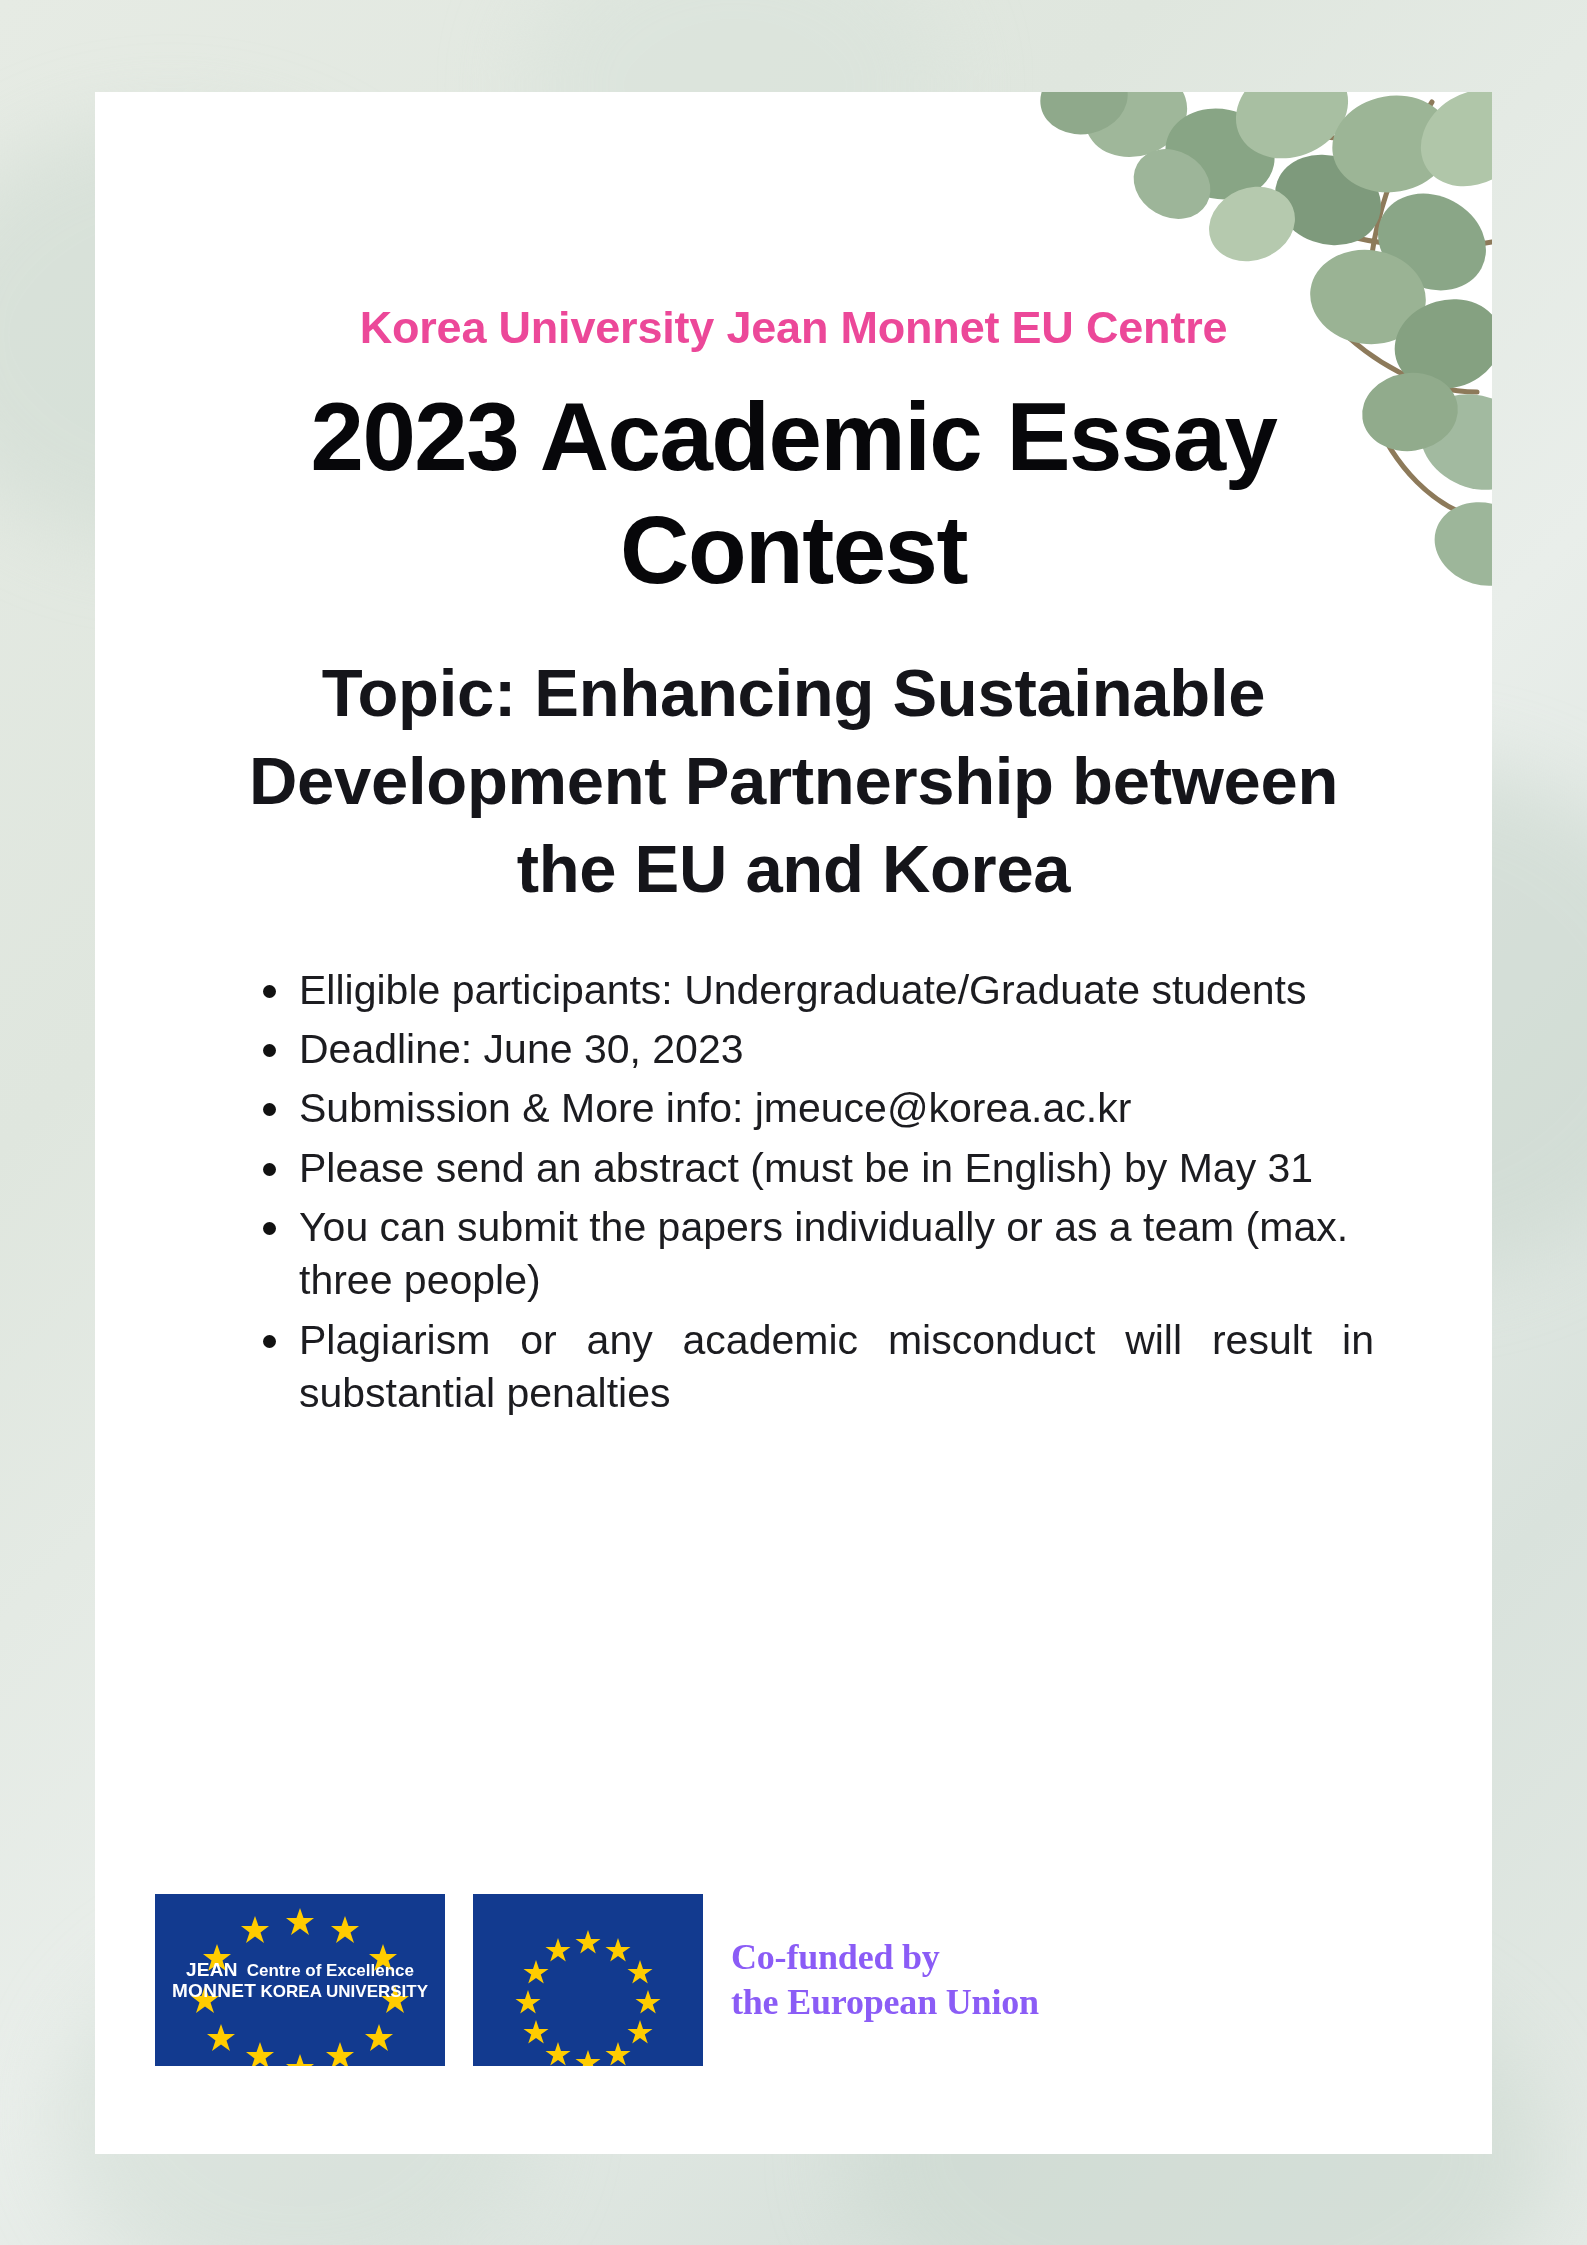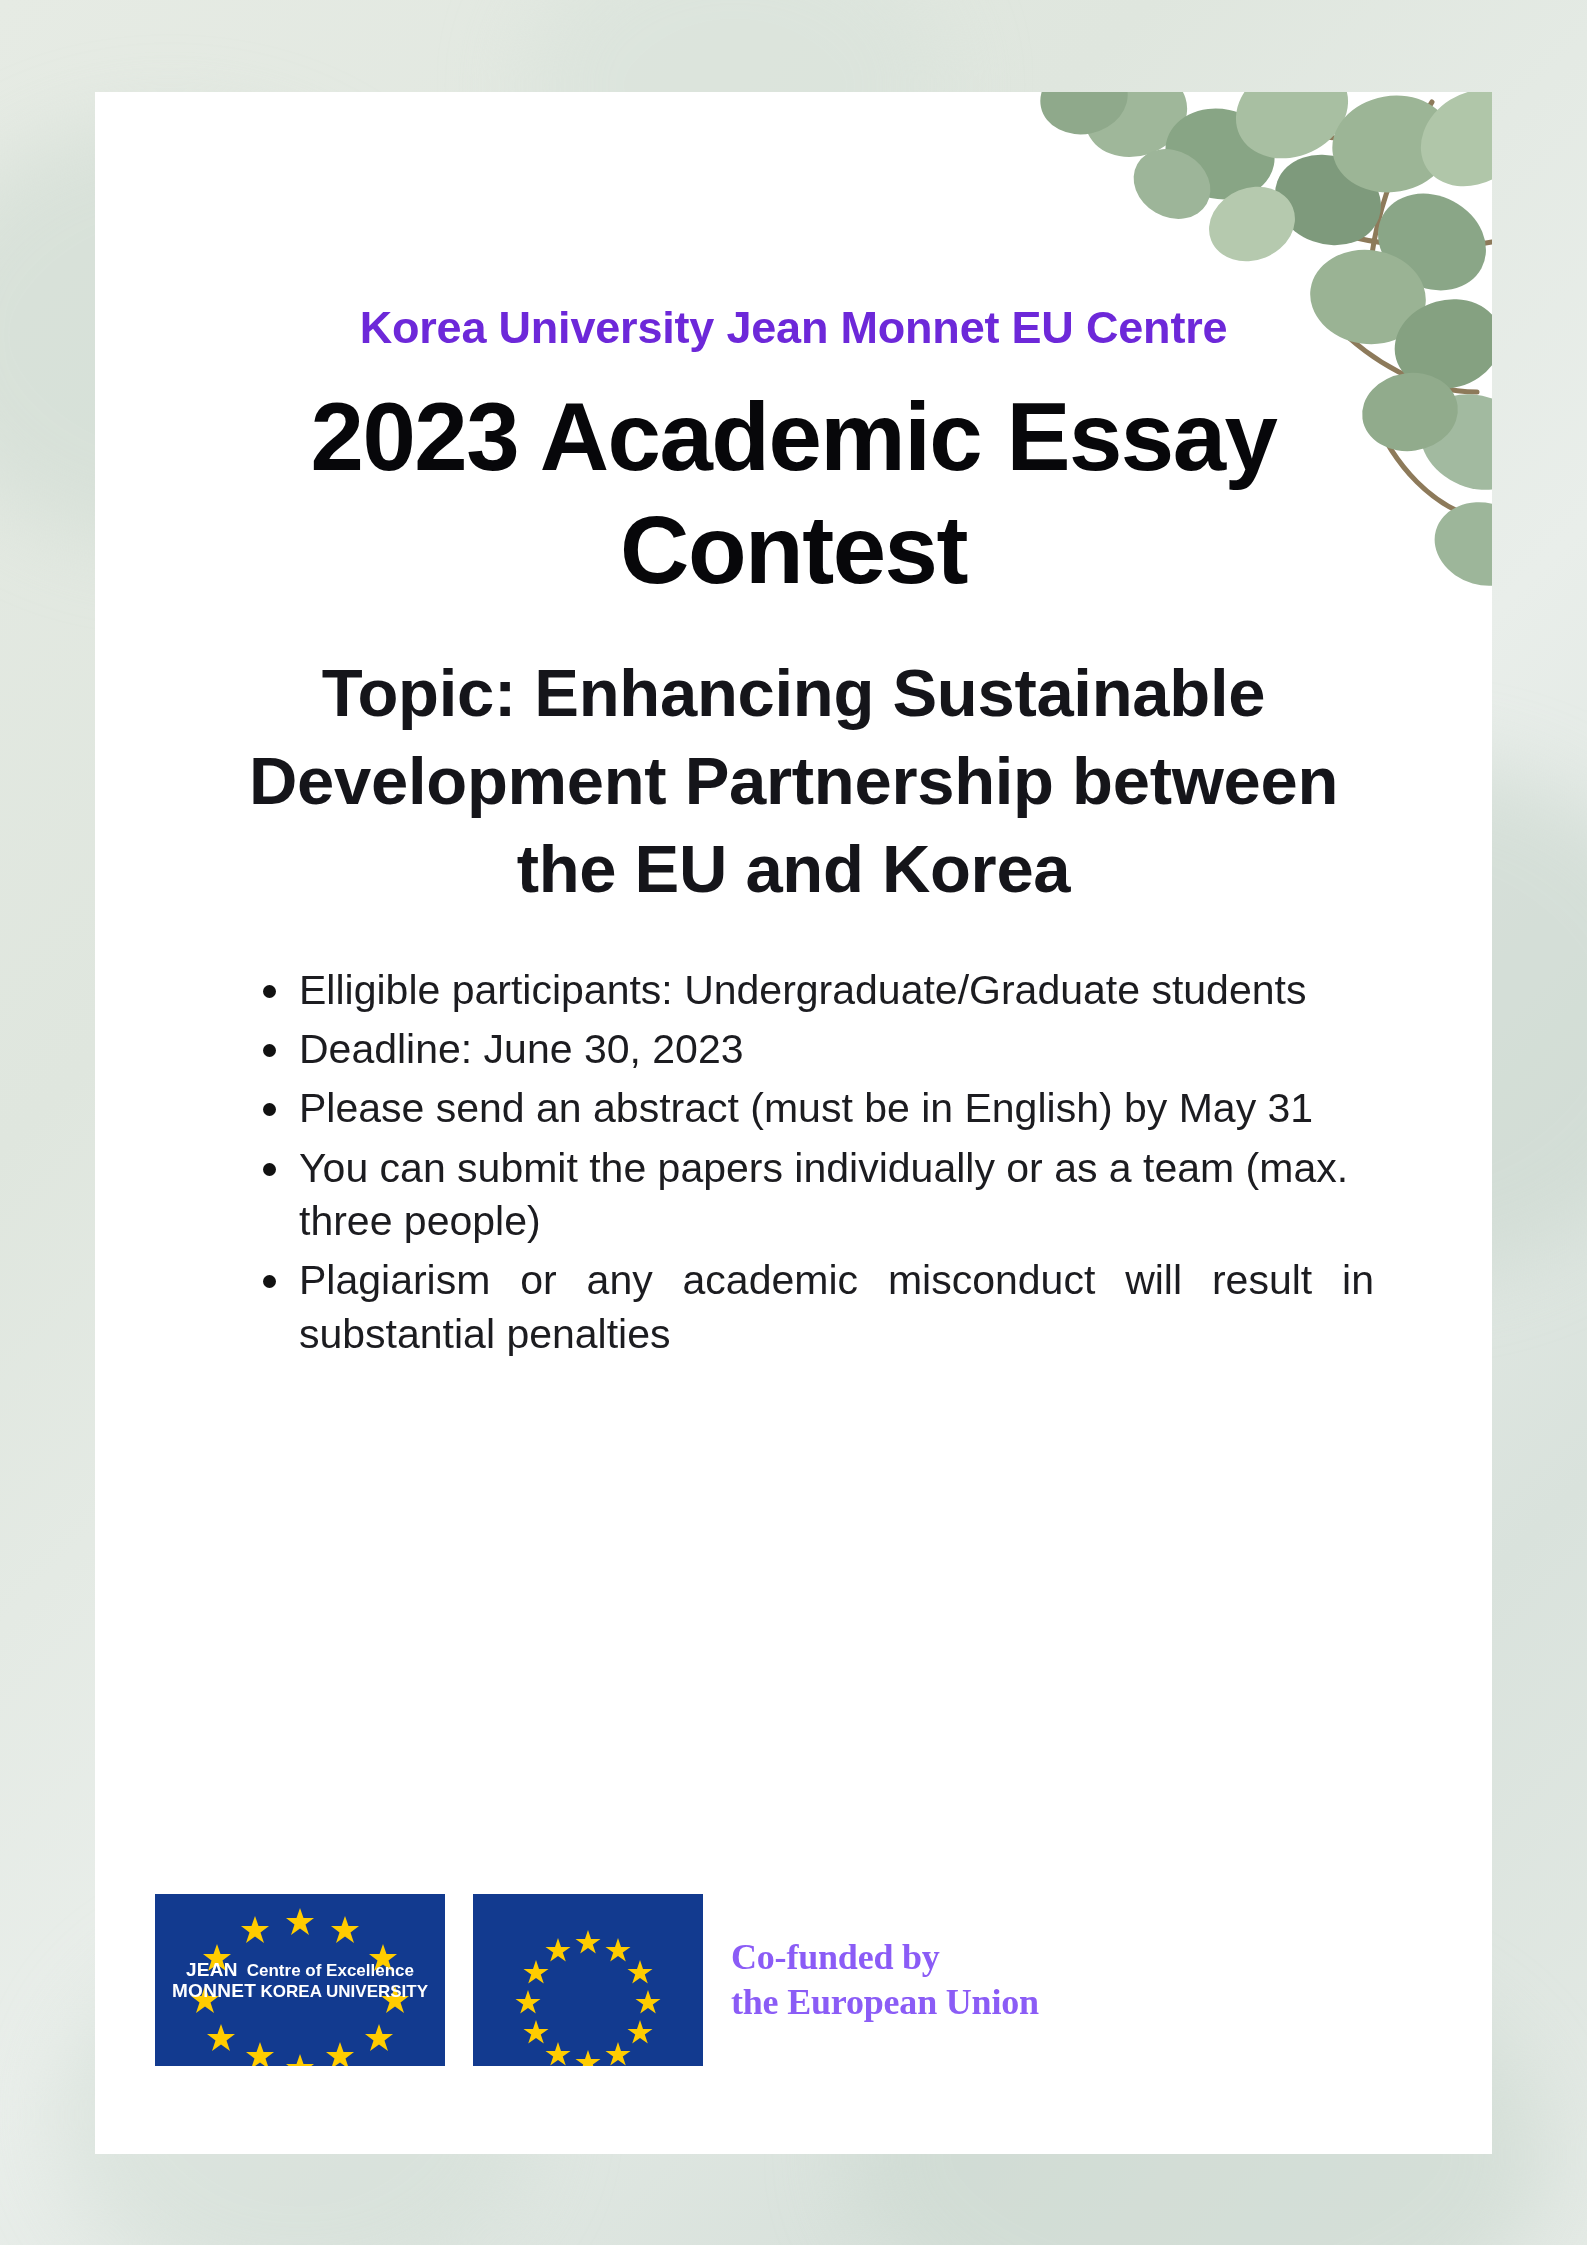--- a/index.html
+++ b/index.html
@@ -62,21 +62,21 @@
     width: 100%;
     padding: 0 60px;
     box-sizing: border-box;
   }
 
   .eyebrow {
     margin: 210px 0 0 0;
     text-align: center;
     font-size: 45px;
     font-weight: bold;
-    color: #6d28d9;
+    color: #ec4899;
     letter-spacing: -0.2px;
   }
 
   .headline {
     margin: 26px 0 0 0;
     text-align: center;
     font-size: 96px;
     line-height: 1.18;
     font-weight: bold;
     color: #07070a;
@@ -217,20 +217,21 @@
     </svg>
 
     <div class="content">
       <div class="eyebrow">Korea University Jean Monnet EU Centre</div>
       <div class="headline">2023 Academic Essay Contest</div>
       <div class="topic">Topic: Enhancing Sustainable Development Partnership between the EU and Korea</div>
 
       <ul class="bullets">
         <li>Elligible participants: Undergraduate/Graduate students</li>
         <li>Deadline: June 30, 2023</li>
+        <li>Submission &amp; More info: jmeuce@korea.ac.kr</li>
         <li>Please send an abstract (must be in English) by May 31</li>
         <li>You can submit the papers individually or as a team (max. three people)</li>
         <li class="justify">Plagiarism or any academic misconduct will result in substantial penalties</li>
       </ul>
     </div>
 
     <div class="logos">
 
       <div class="jm-logo">
         <svg viewBox="0 0 290 172" width="290" height="172" xmlns="http://www.w3.org/2000/svg">

